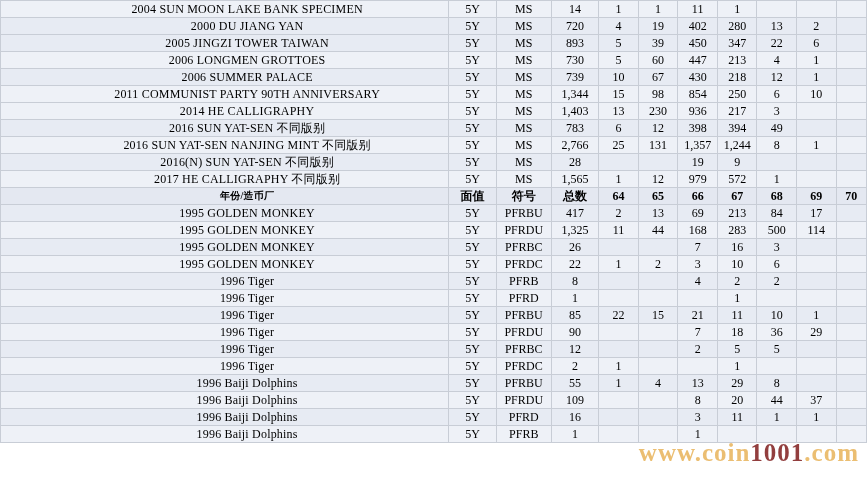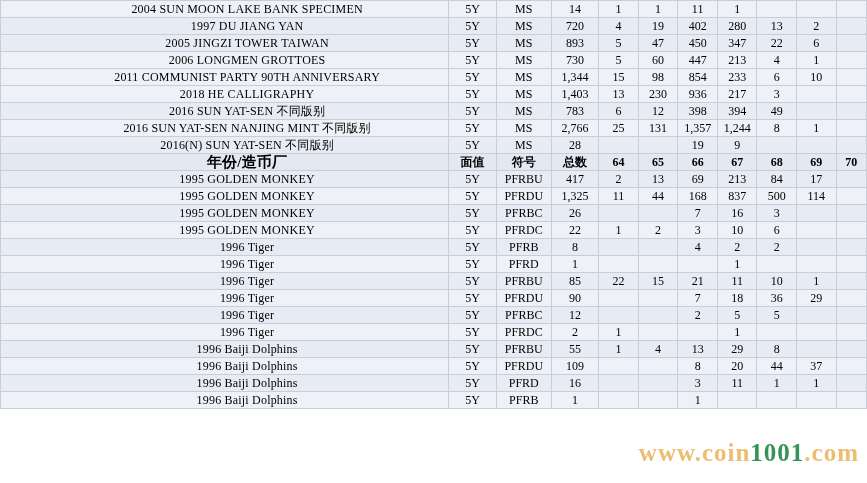--- a/index.html
+++ b/index.html
@@ -37,34 +37,34 @@
     font-weight:normal;
     text-align:center;
   }
   tr.alt td{background:#e7ebf3;}
   td.name{letter-spacing:0.2px;padding-left:48px;}
   td.num{text-align:center;}
   tr.header td{
     font-weight:bold;
     background:#e4e8f1;
   }
-  tr.header td.name{font-size:15px;margin-top:15px;}
+  tr.header td.name{font-size:10px;margin-top:15px;}
   .wm{
     position:absolute;
     right:8px;
     bottom:16px;
     font-family:"Liberation Serif", serif;
     font-size:25px;
     font-weight:bold;
     color:#e8b35a;
     opacity:.85;
     letter-spacing:1px;
     pointer-events:none;
   }
-  .wm .dark{color:#15803d;}
+  .wm .dark{color:#7f1d1d;}
 </style>
 </head>
 <body>
 
 <div id="sheet">
   <table>
     <colgroup>
       <col class="c-name">
         <col class="c-denom">
         <col class="c-code">
@@ -85,73 +85,86 @@
           <td class="num">14</td>
           <td class="num">1</td>
           <td class="num">1</td>
           <td class="num">11</td>
           <td class="num">1</td>
           <td class="num"></td>
           <td class="num"></td>
           <td class="num"></td>
         </tr>
         <tr class="alt">
-          <td class="name">1997 DU JIANG YAN</td>
+          <td class="name">2000 DU JIANG YAN</td>
           <td class="num">5Y</td>
           <td class="num">MS</td>
           <td class="num">720</td>
           <td class="num">4</td>
           <td class="num">19</td>
           <td class="num">402</td>
           <td class="num">280</td>
           <td class="num">13</td>
           <td class="num">2</td>
           <td class="num"></td>
         </tr>
         <tr class="alt">
           <td class="name">2005 JINGZI TOWER TAIWAN</td>
           <td class="num">5Y</td>
           <td class="num">MS</td>
           <td class="num">893</td>
           <td class="num">5</td>
-          <td class="num">47</td>
+          <td class="num">39</td>
           <td class="num">450</td>
           <td class="num">347</td>
           <td class="num">22</td>
           <td class="num">6</td>
           <td class="num"></td>
         </tr>
         <tr>
           <td class="name">2006 LONGMEN GROTTOES</td>
           <td class="num">5Y</td>
           <td class="num">MS</td>
           <td class="num">730</td>
           <td class="num">5</td>
           <td class="num">60</td>
           <td class="num">447</td>
           <td class="num">213</td>
           <td class="num">4</td>
           <td class="num">1</td>
           <td class="num"></td>
         </tr>
+        <tr class="alt">
+          <td class="name">2006 SUMMER PALACE</td>
+          <td class="num">5Y</td>
+          <td class="num">MS</td>
+          <td class="num">739</td>
+          <td class="num">10</td>
+          <td class="num">67</td>
+          <td class="num">430</td>
+          <td class="num">218</td>
+          <td class="num">12</td>
+          <td class="num">1</td>
+          <td class="num"></td>
+        </tr>
         <tr>
           <td class="name">2011 COMMUNIST PARTY 90TH ANNIVERSARY</td>
           <td class="num">5Y</td>
           <td class="num">MS</td>
           <td class="num">1,344</td>
           <td class="num">15</td>
           <td class="num">98</td>
           <td class="num">854</td>
-          <td class="num">233</td>
+          <td class="num">250</td>
           <td class="num">6</td>
           <td class="num">10</td>
           <td class="num"></td>
         </tr>
         <tr>
-          <td class="name">2018 HE CALLIGRAPHY</td>
+          <td class="name">2014 HE CALLIGRAPHY</td>
           <td class="num">5Y</td>
           <td class="num">MS</td>
           <td class="num">1,403</td>
           <td class="num">13</td>
           <td class="num">230</td>
           <td class="num">936</td>
           <td class="num">217</td>
           <td class="num">3</td>
           <td class="num"></td>
           <td class="num"></td>
@@ -185,20 +198,33 @@
         <tr class="alt">
           <td class="name">2016(N) SUN YAT-SEN 不同版别</td>
           <td class="num">5Y</td>
           <td class="num">MS</td>
           <td class="num">28</td>
           <td class="num"></td>
           <td class="num"></td>
           <td class="num">19</td>
           <td class="num">9</td>
           <td class="num"></td>
+          <td class="num"></td>
+          <td class="num"></td>
+        </tr>
+        <tr>
+          <td class="name">2017 HE CALLIGRAPHY 不同版别</td>
+          <td class="num">5Y</td>
+          <td class="num">MS</td>
+          <td class="num">1,565</td>
+          <td class="num">1</td>
+          <td class="num">12</td>
+          <td class="num">979</td>
+          <td class="num">572</td>
+          <td class="num">1</td>
           <td class="num"></td>
           <td class="num"></td>
         </tr>
         <tr class="header">
           <td class="name">年份/造币厂</td>
           <td class="num">面值</td>
           <td class="num">符号</td>
           <td class="num">总数</td>
           <td class="num">64</td>
           <td class="num">65</td>
@@ -222,21 +248,21 @@
           <td class="num"></td>
         </tr>
         <tr>
           <td class="name">1995 GOLDEN MONKEY</td>
           <td class="num">5Y</td>
           <td class="num">PFRDU</td>
           <td class="num">1,325</td>
           <td class="num">11</td>
           <td class="num">44</td>
           <td class="num">168</td>
-          <td class="num">837</td>
+          <td class="num">283</td>
           <td class="num">500</td>
           <td class="num">114</td>
           <td class="num"></td>
         </tr>
         <tr class="alt">
           <td class="name">1995 GOLDEN MONKEY</td>
           <td class="num">5Y</td>
           <td class="num">PFRBC</td>
           <td class="num">26</td>
           <td class="num"></td>

